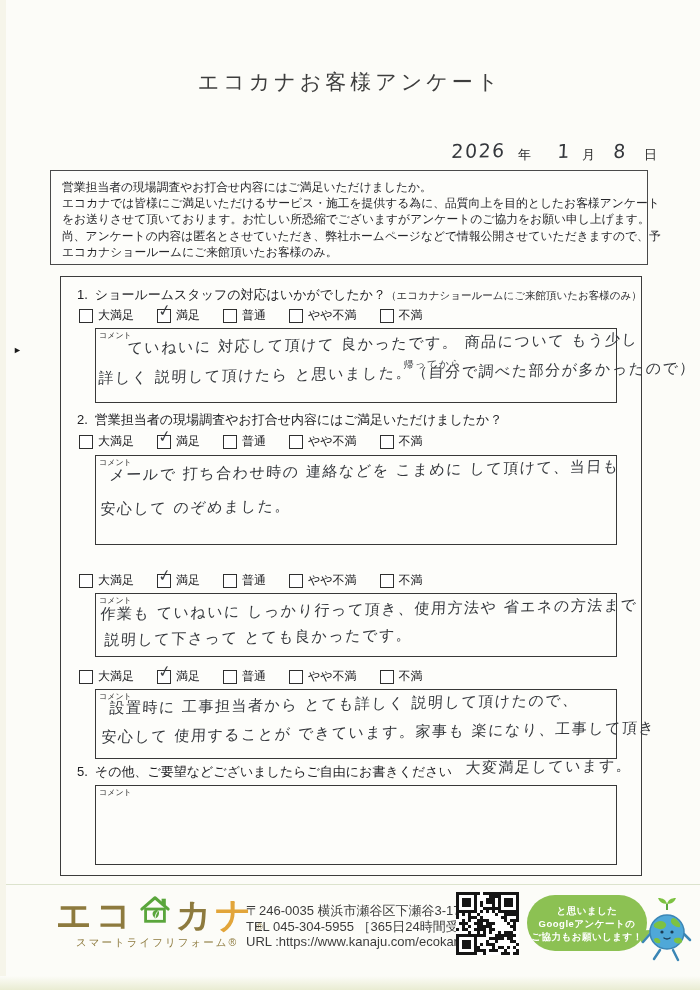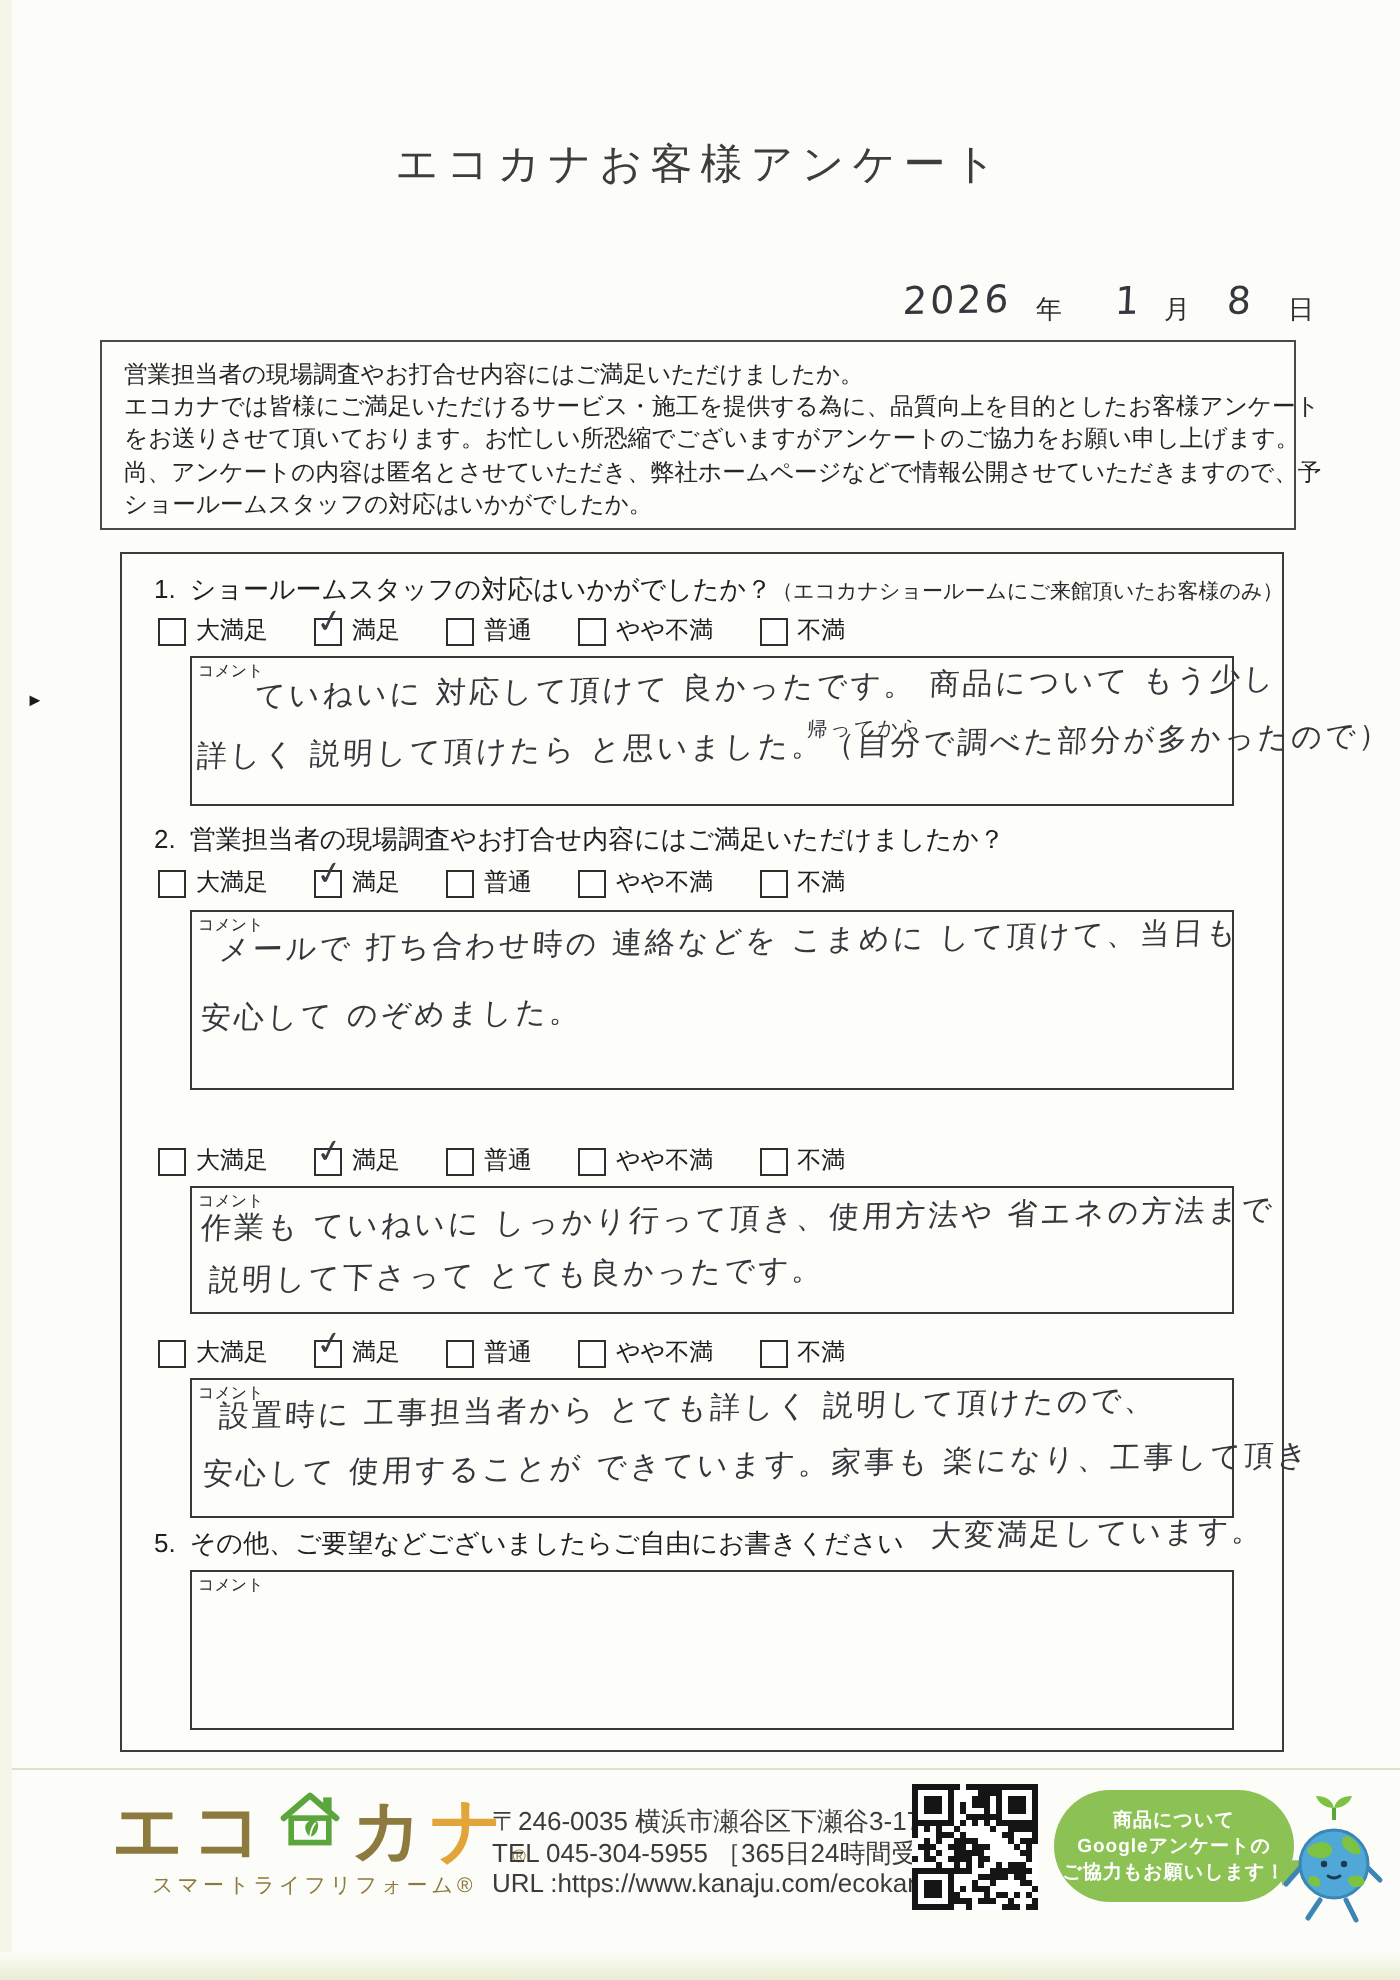--- a/index.html
+++ b/index.html
@@ -80,21 +80,21 @@
     <span class="date-label" style="left:152px">月</span>
     <span class="hw date-num" style="left:184px">8</span>
     <span class="date-label" style="left:214px">日</span>
   </div>
 
   <div class="intro-box">
     <div class="intro-line">営業担当者の現場調査やお打合せ内容にはご満足いただけましたか。</div>
     <div class="intro-line">エコカナでは皆様にご満足いただけるサービス・施工を提供する為に、品質向上を目的としたお客様アンケート</div>
     <div class="intro-line">をお送りさせて頂いております。お忙しい所恐縮でございますがアンケートのご協力をお願い申し上げます。</div>
     <div class="intro-line">尚、アンケートの内容は匿名とさせていただき、弊社ホームページなどで情報公開させていただきますので、予</div>
-    <div class="intro-line">ショールームスタッフの対応はいかがでしたか。</div>
+    <div class="intro-line">エコカナショールームにご来館頂いたお客様のみ。</div>
   </div>
 
   <div class="margin-arrow"></div>
 
   <div class="main-box">
 
     <div class="q-title" style="top:9px">
       <span class="q-no">1.</span><span>ショールームスタッフの対応はいかがでしたか？</span><span class="q-note">（エコカナショールームにご来館頂いたお客様のみ）</span>
     </div>
     <div class="opt-row" style="top:30px">
@@ -480,21 +480,21 @@
       <i style="left:18px;top:60px"></i>
       <i style="left:27px;top:60px"></i>
       <i style="left:45px;top:60px"></i>
       <i style="left:48px;top:60px"></i>
       <i style="left:51px;top:60px"></i>
       <i style="left:57px;top:60px"></i>
       <i style="left:60px;top:60px"></i>
     </div>
 
   <div class="bubble">
-    <div>商品について</div>
+    <div>と思いました</div>
     <div>Googleアンケートの</div>
     <div>ご協力もお願いします！</div>
   </div>
 
   <div class="earth">
     <svg width="54" height="70" viewBox="0 0 54 70">
       <path d="M27 14 L27 8" stroke="#5aa63c" stroke-width="2" fill="none"></path>
       <path d="M27 8 C22 8 19 5 18 2 C23 2 26 4 27 8 Z" fill="#7dc242"></path>
       <path d="M27 8 C32 8 35 5 36 2 C31 2 28 4 27 8 Z" fill="#7dc242"></path>
       <path d="M10 38 L3 46 M44 38 L50 44 M20 54 L14 63 M33 54 L38 64" stroke="#3b86b5" stroke-width="2.5" fill="none" stroke-linecap="round"></path>

